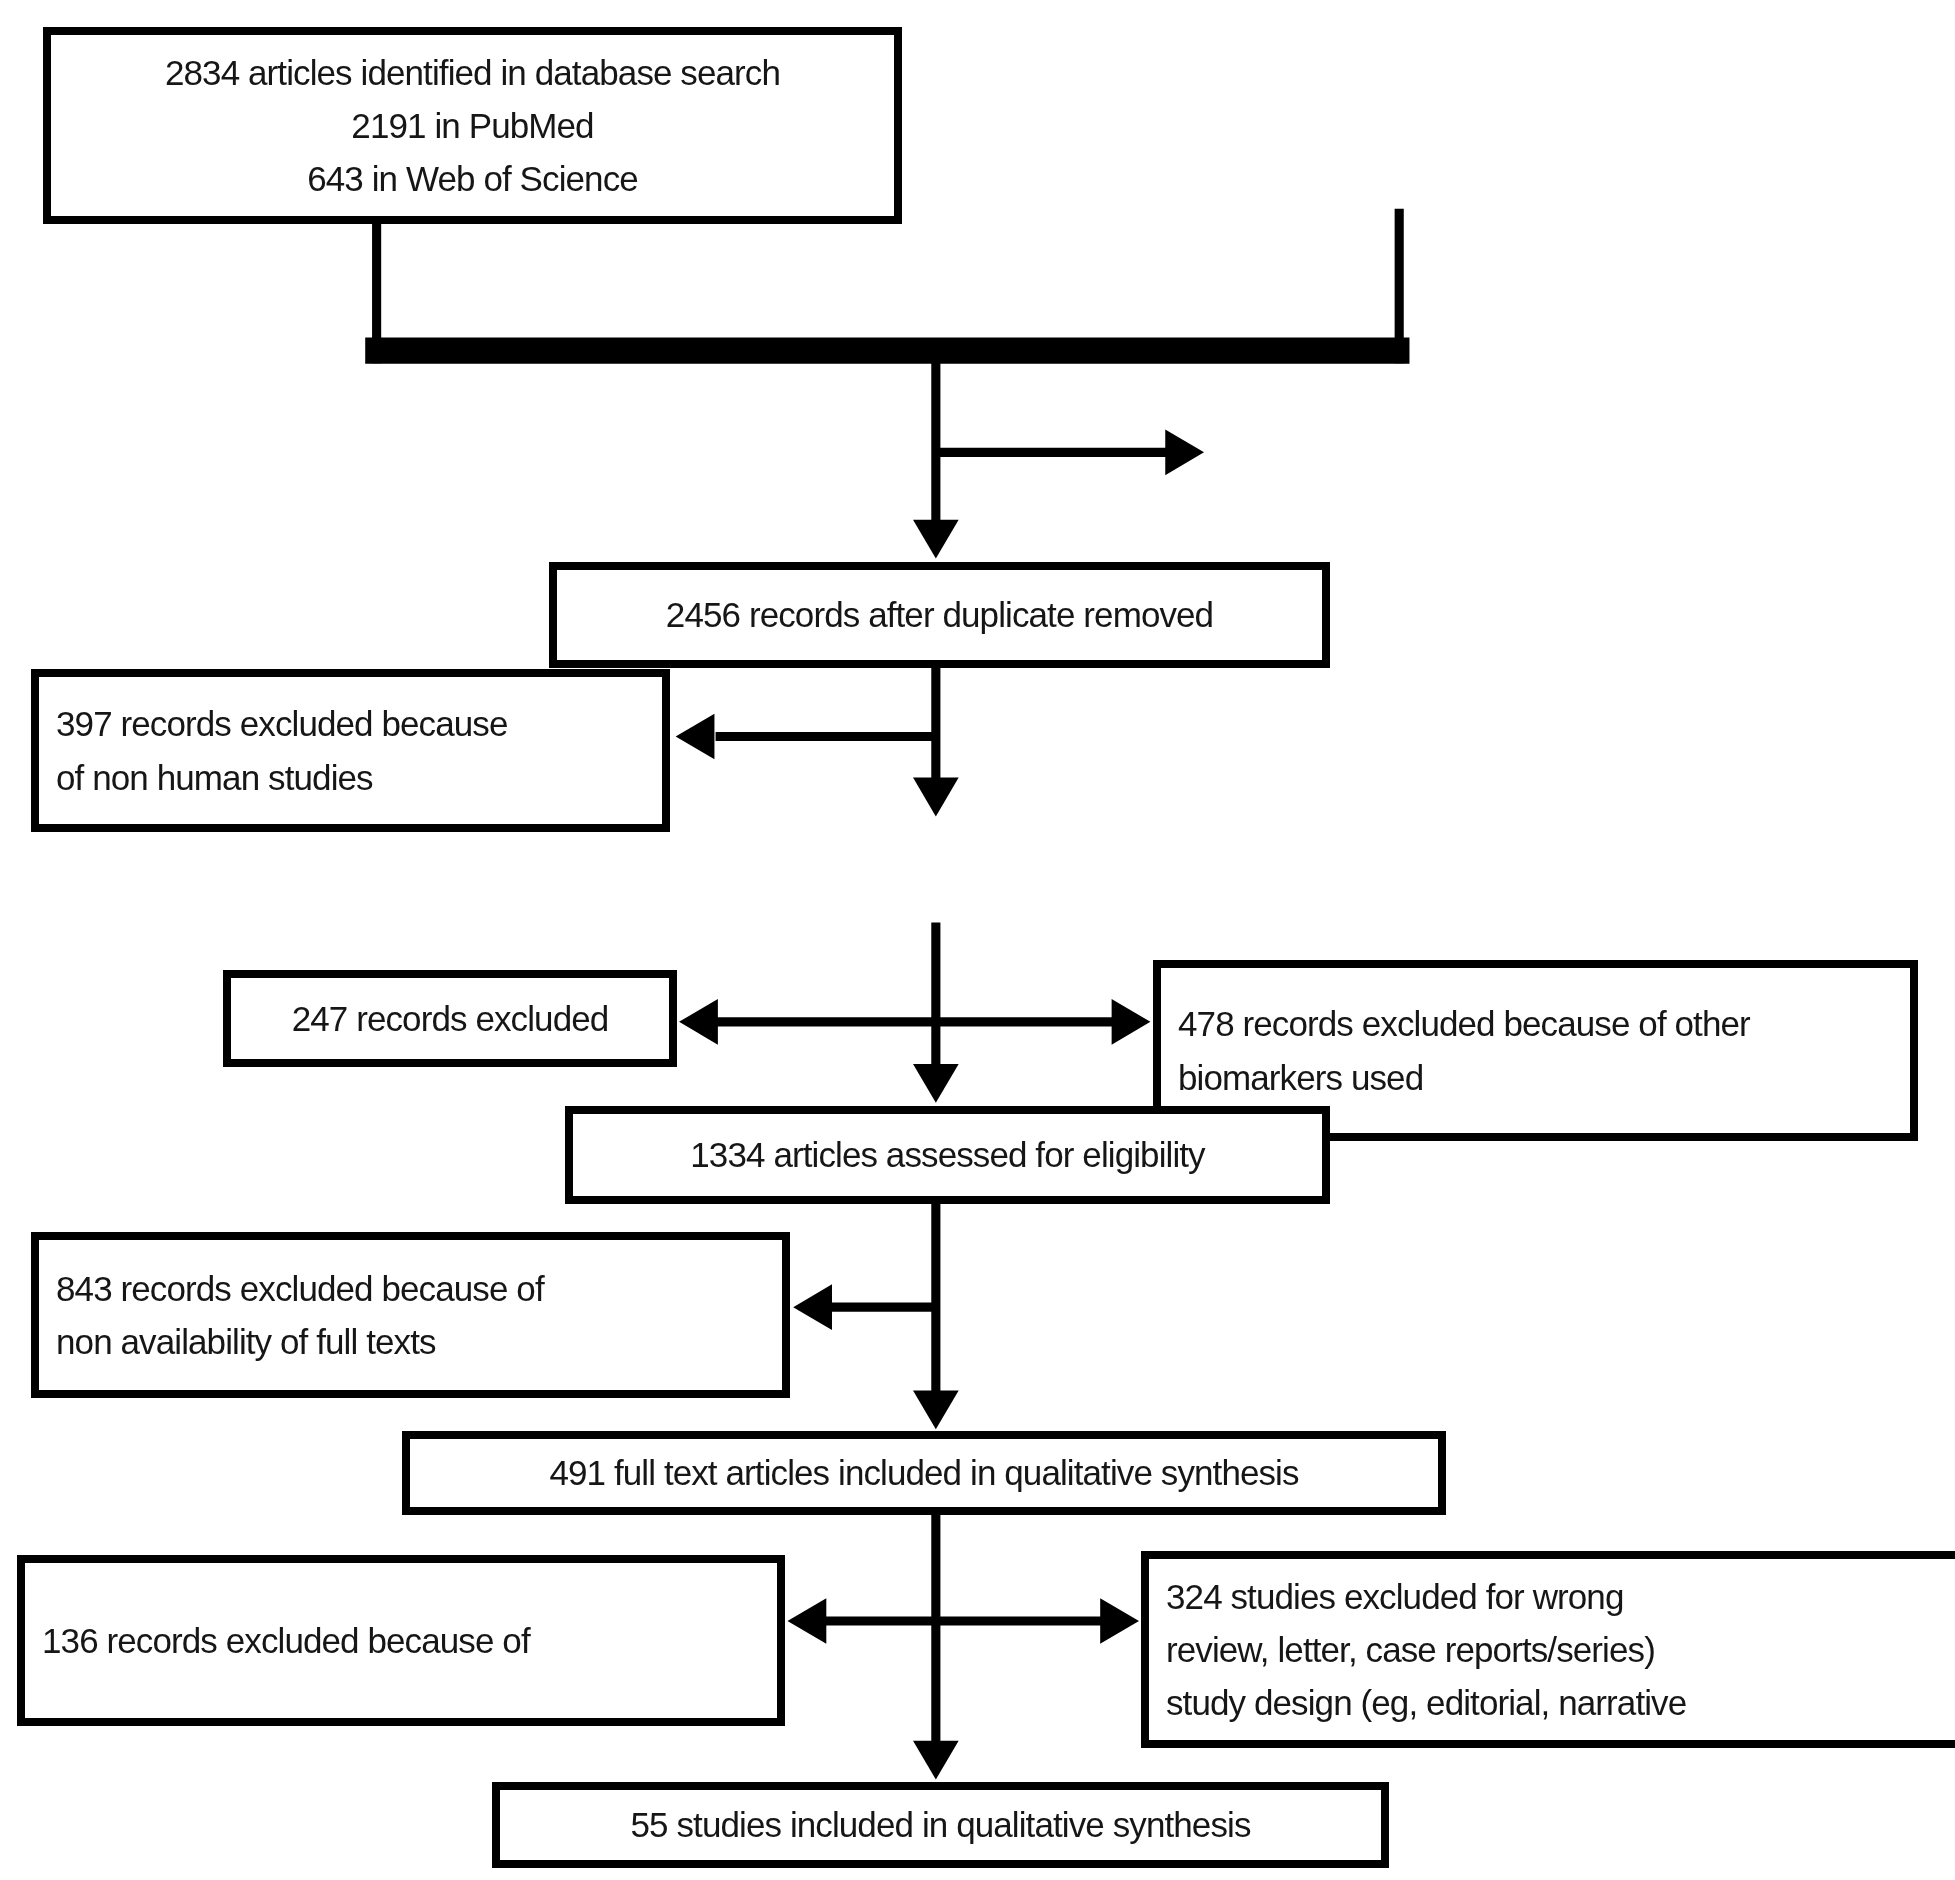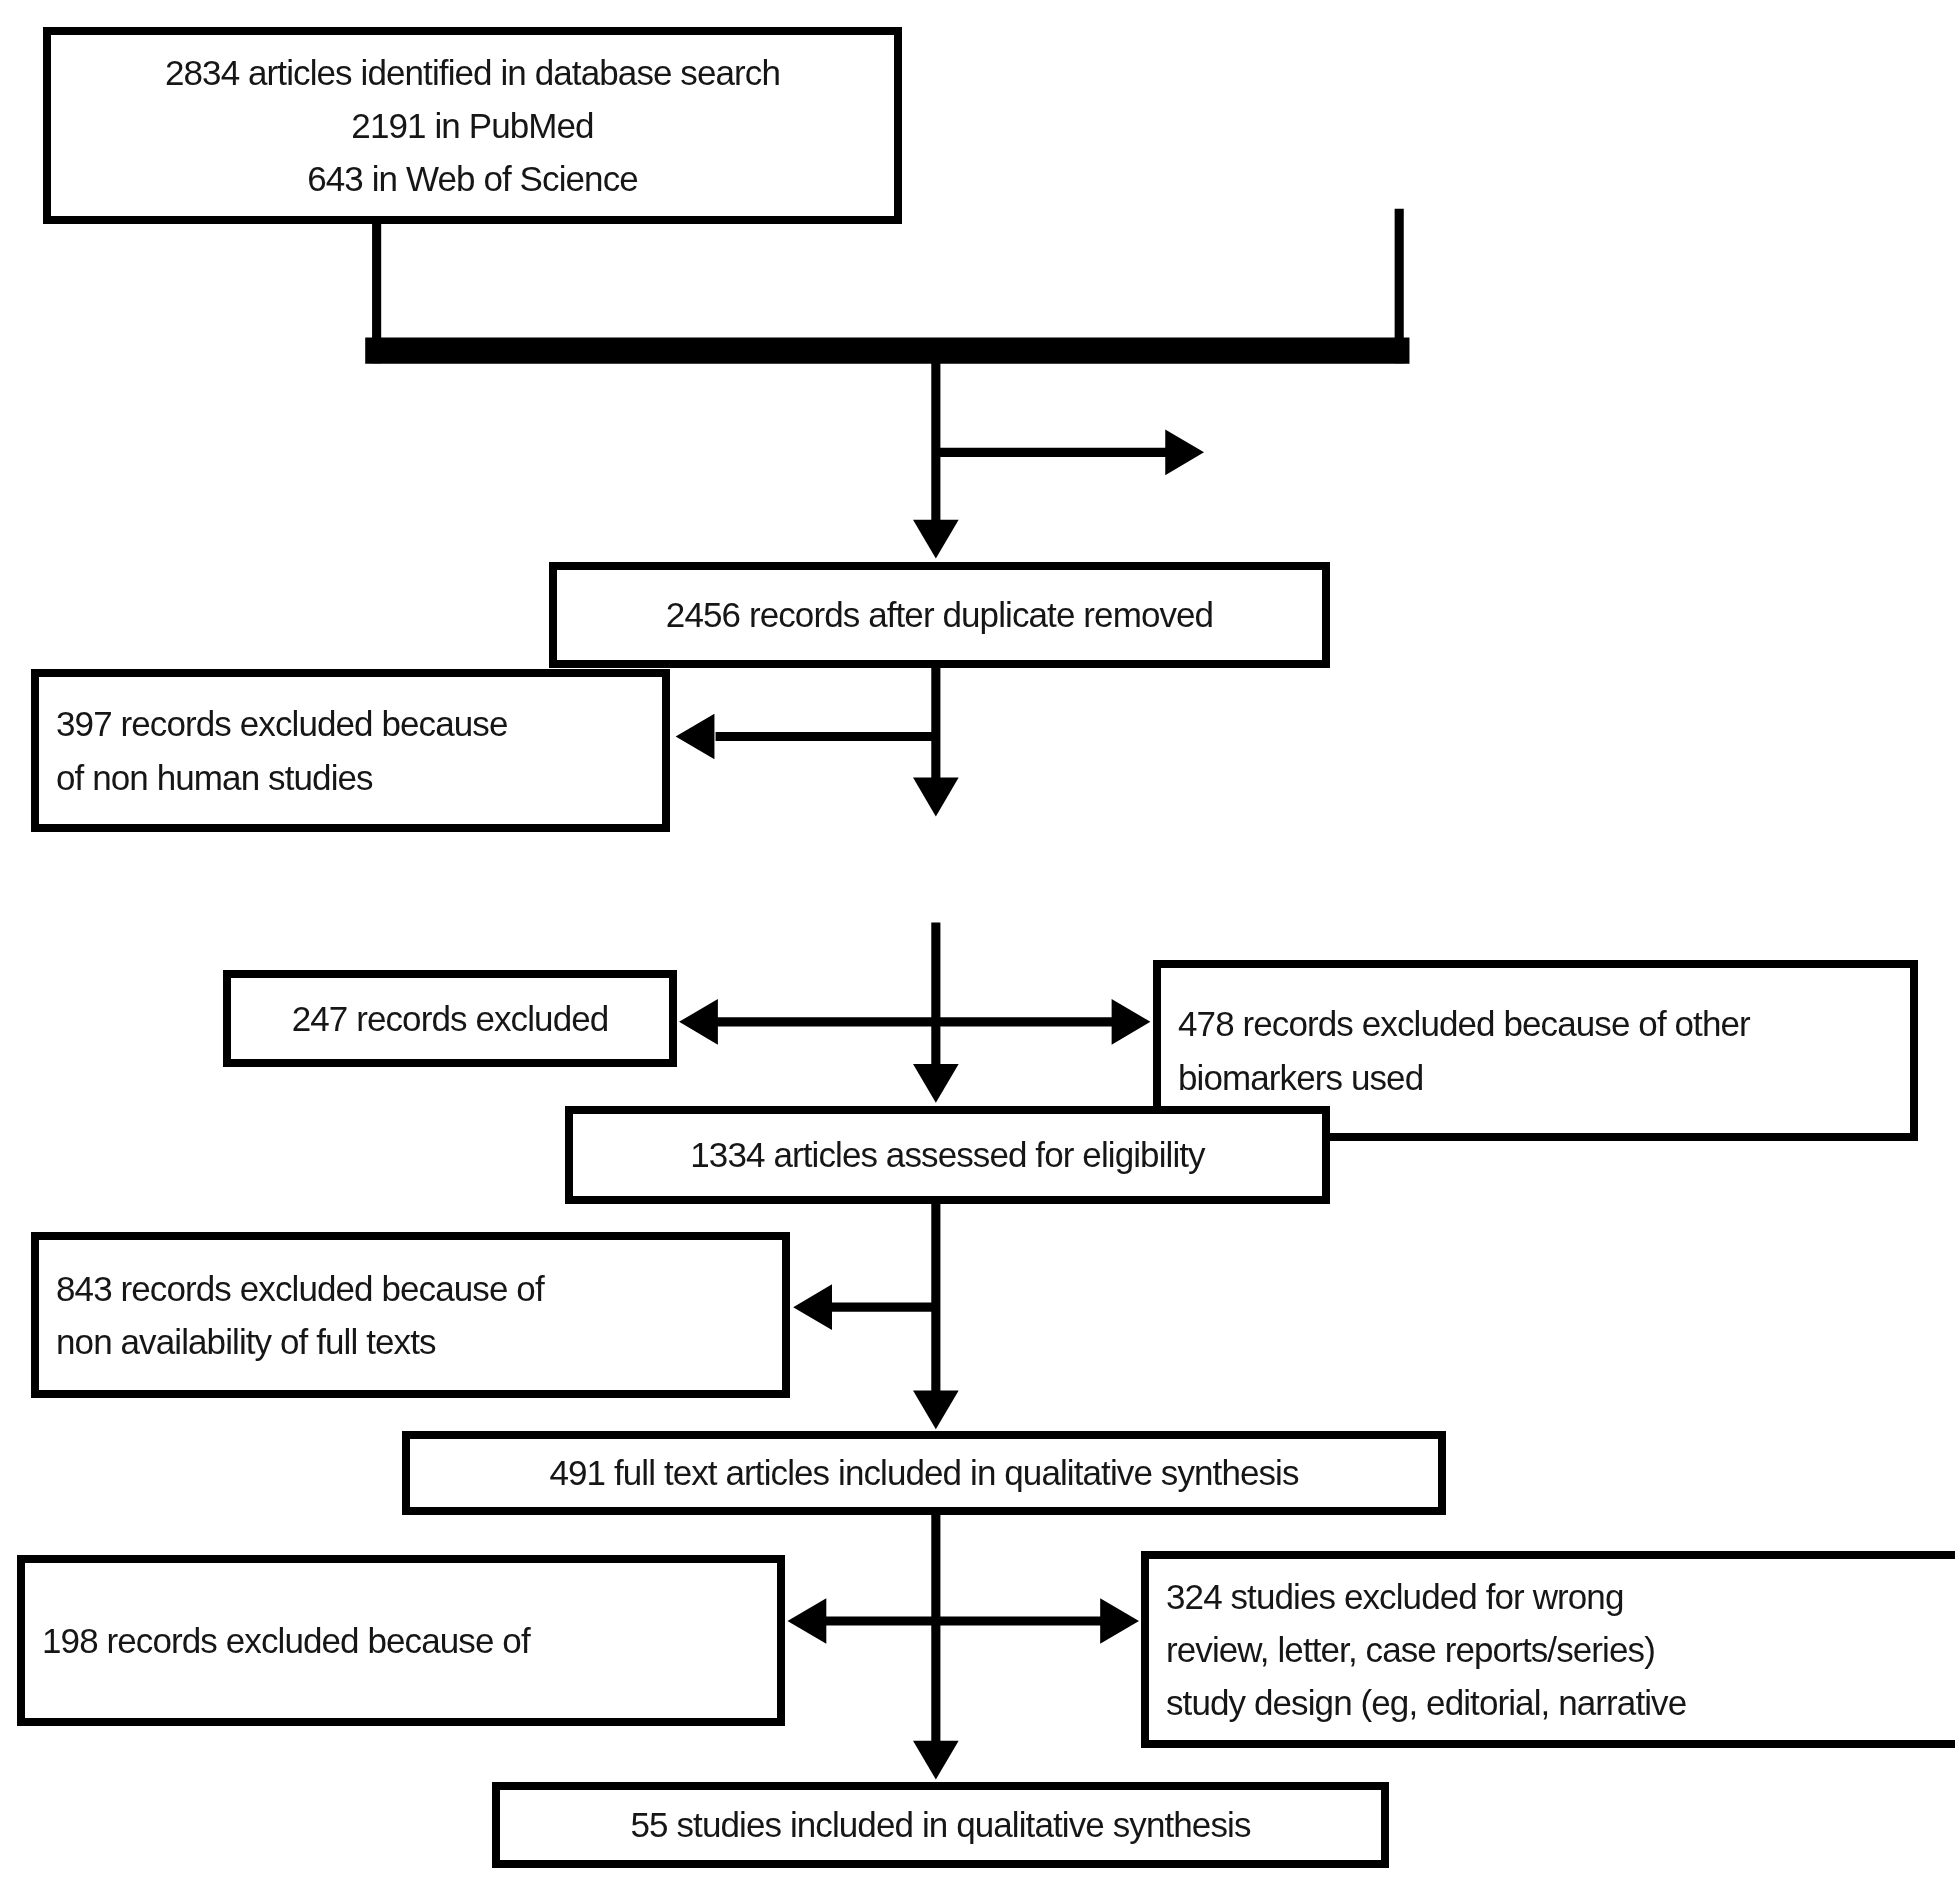--- a/index.html
+++ b/index.html
@@ -122,21 +122,21 @@
   <div class="box left" style="left:31px; top:1232px; width:759px; height:166px;">
     <div class="line">843 records excluded because of</div>
     <div class="line">non availability of full texts</div>
   </div>
 
   <div class="box center" style="left:402px; top:1431px; width:1044px; height:84px;">
     <div class="line">491 full text articles included in qualitative synthesis</div>
   </div>
 
   <div class="box left" style="left:17px; top:1555px; width:768px; height:171px;">
-    <div class="line">198 records excluded because of</div>
+    <div class="line">136 records excluded because of</div>
   </div>
 
   <div class="box left" style="left:1141px; top:1551px; width:875px; height:197px;">
     <div class="line">324 studies excluded for wrong</div>
     <div class="line">review, letter, case reports/series)</div>
     <div class="line">study design (eg, editorial, narrative</div>
   </div>
 
   <div class="box center" style="left:492px; top:1782px; width:897px; height:86px;">
     <div class="line">55 studies included in qualitative synthesis</div>

